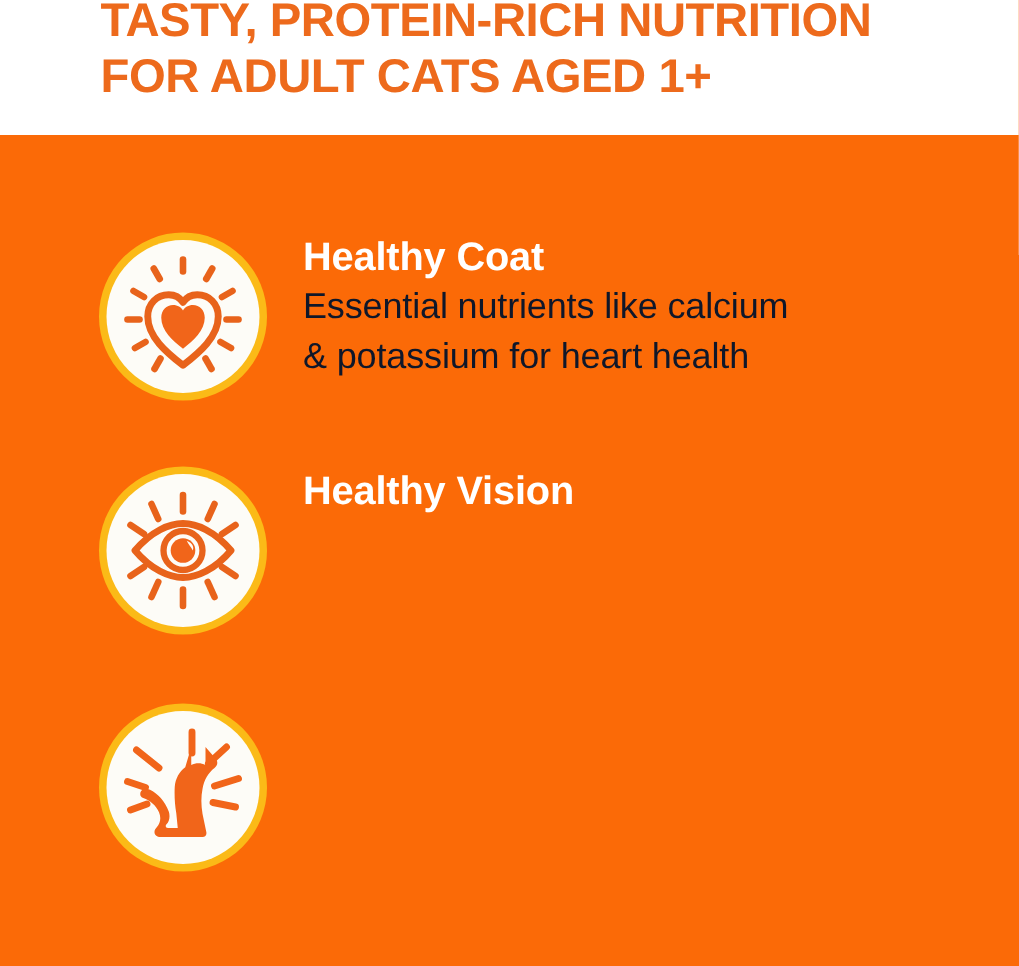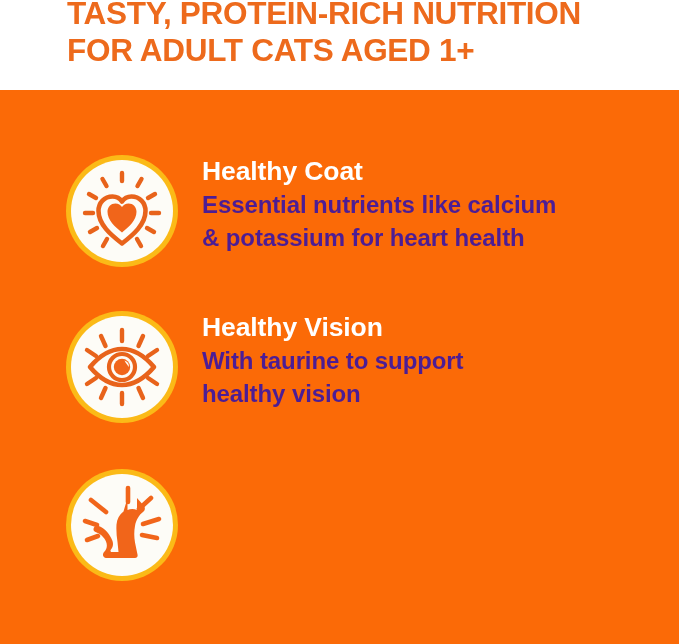--- a/index.html
+++ b/index.html
@@ -96,23 +96,23 @@
     color: #FFFFFF;
     font-family: "Liberation Sans", sans-serif;
     font-weight: bold;
     font-size: 26.5px;
     line-height: 33px;
     letter-spacing: -0.1px;
     margin: 0;
     white-space: nowrap;
   }
   .feature-desc {
-    color: #4c1d95;
-    font-family: "Liberation Sans", sans-serif;
-    font-weight: bold;
+    color: #0f172a;
+    font-family: "Liberation Sans", sans-serif;
+    font-weight: normal;
     font-size: 24px;
     line-height: 33px;
     letter-spacing: -0.1px;
     margin: 0;
     white-space: pre-line;
   }
 </style>
 </head>
 <body>
 
@@ -185,22 +185,20 @@
           </g>
           <path d="M19 51 C 30 38 42 33 51 33 C 60 33 72 38 83 51
                    C 72 64 60 69 51 69 C 42 69 30 64 19 51 Z" fill="none" stroke="#E8631B" stroke-width="4.6" stroke-linejoin="round"></path>
           <circle cx="51" cy="51" r="13" fill="none" stroke="#E8631B" stroke-width="4.2"></circle>
           <circle cx="51" cy="51" r="8.2" fill="#F1651A"></circle>
           <path d="M53.5 44.5 C 57.5 46 58.5 49 57.5 51 C 56.5 48.5 54.5 47 53.5 44.5 Z" fill="#FDFCF7"></path>
         </svg>
       </div>
       <div class="feature-text">
         <div class="feature-title">Healthy Vision</div>
-        <div class="feature-desc">With taurine to support
-healthy vision</div>
       </div>
     </div>
 
     <div class="feature-row" style="top:379px;">
       <div class="icon-wrap">
         <div class="icon-ring"></div>
         <div class="icon-disc"></div>
         <svg class="icon-art" viewBox="0 0 102 102">
           <g stroke="#F1651A" stroke-width="4.6" stroke-linecap="round" fill="none">
             <line x1="20" y1="26" x2="35" y2="38"></line>

